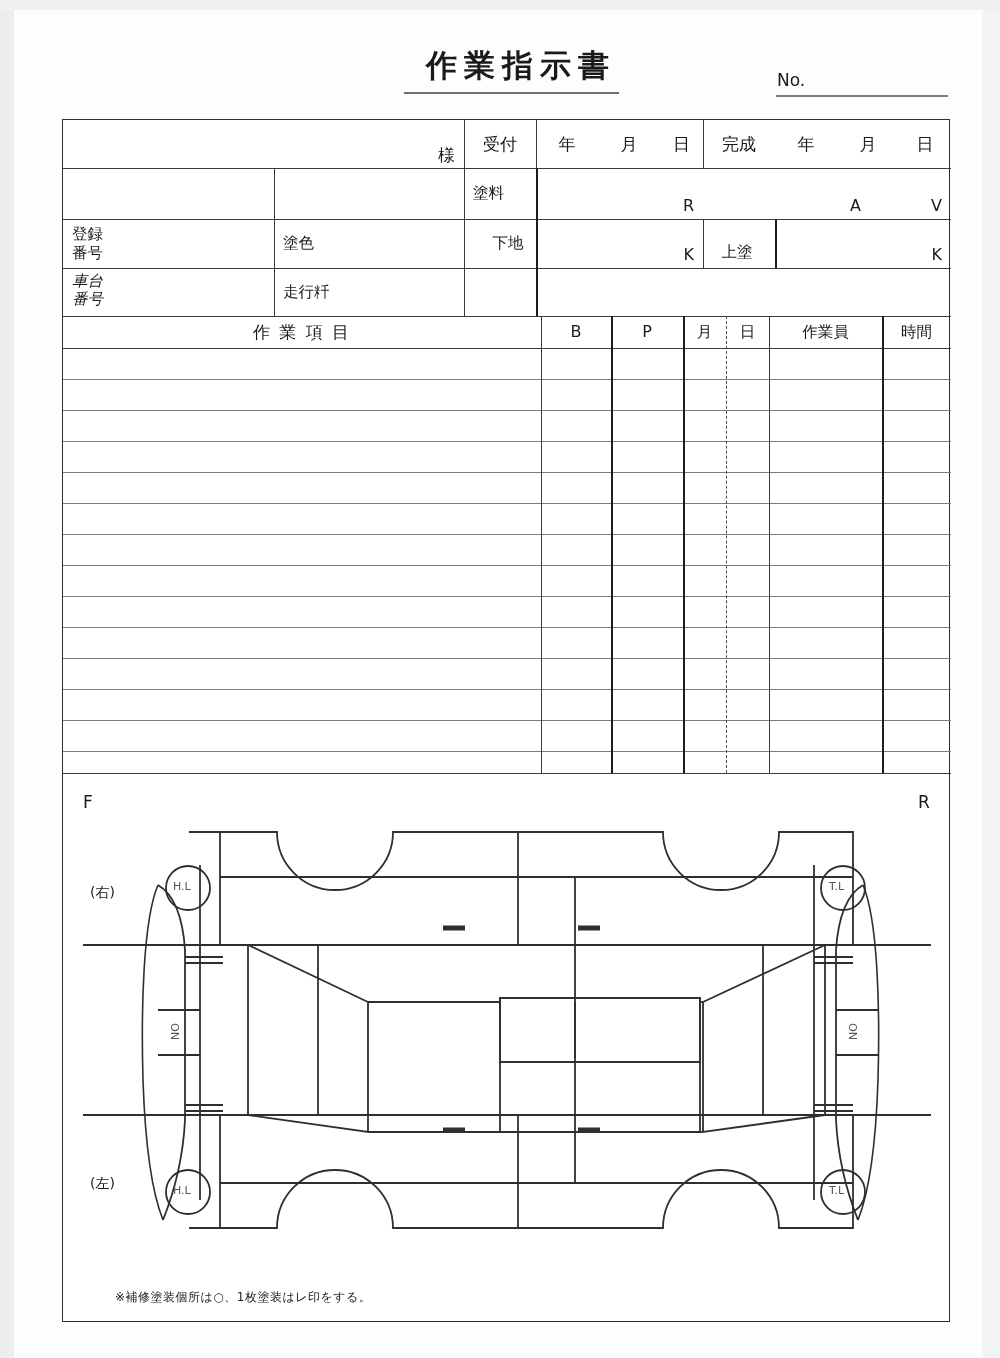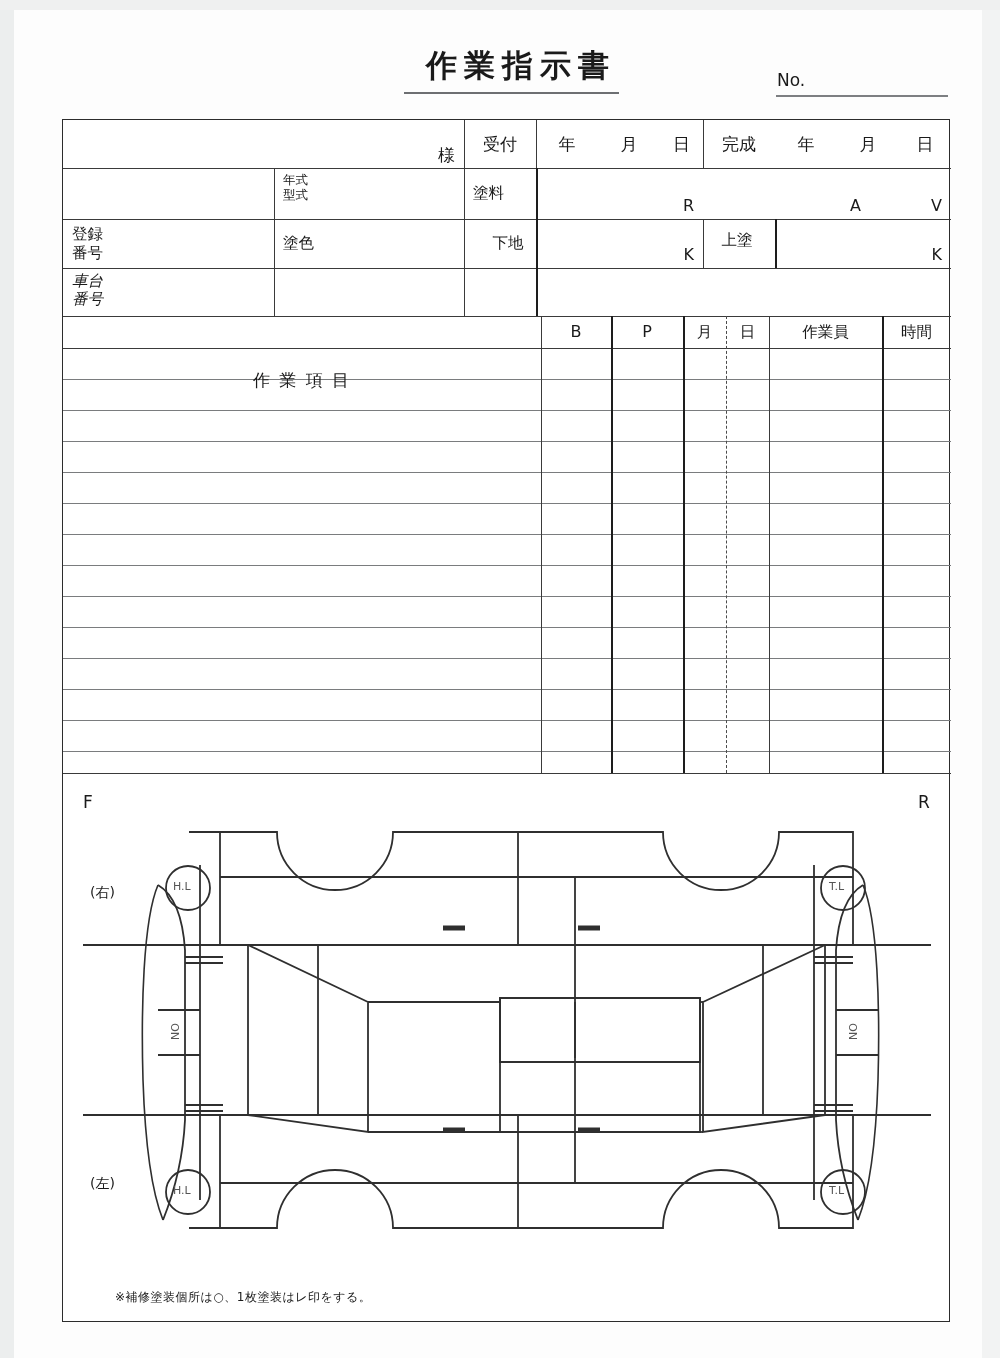--- a/index.html
+++ b/index.html
@@ -112,37 +112,36 @@
   </div>
   <div class="cell c-center big" style="left:401px;top:0;width:72px;height:48px;">受付</div>
   <div class="cell c-center big" style="left:473px;top:0;width:62px;height:48px;">年</div>
   <div class="cell c-center big" style="left:535px;top:0;width:62px;height:48px;">月</div>
   <div class="cell c-center big" style="left:597px;top:0;width:43px;height:48px;">日</div>
   <div class="cell c-center big" style="left:640px;top:0;width:72px;height:48px;">完成</div>
   <div class="cell c-center big" style="left:712px;top:0;width:62px;height:48px;">年</div>
   <div class="cell c-center big" style="left:774px;top:0;width:62px;height:48px;">月</div>
   <div class="cell c-center big" style="left:836px;top:0;width:52px;height:48px;">日</div>
 
-  <div class="cell c-tl small" style="left:211px;top:48px;width:190px;height:51px;">年式
-型式</div>
   <div class="cell c-center" style="left:401px;top:48px;width:49px;height:51px;">塗料</div>
   <div class="cell c-right lat" style="left:473px;top:48px;width:167px;height:51px;">R</div>
   <div class="cell c-right lat" style="left:640px;top:48px;width:167px;height:51px;">A</div>
   <div class="cell c-right lat" style="left:807px;top:48px;width:81px;height:51px;">V</div>
 
   <div class="cell c-left" style="left:0;top:99px;width:211px;height:49px;">登録
 番号</div>
   <div class="cell c-left" style="left:211px;top:99px;width:190px;height:49px;">塗色</div>
   <div class="cell c-center" style="left:401px;top:99px;width:88px;height:49px;">下地</div>
   <div class="cell c-right lat" style="left:473px;top:99px;width:167px;height:49px;">K</div>
-  <div class="cell c-center" style="left:640px;top:96px;width:68px;height:49px;">上塗</div>
+  <div class="cell c-center" style="left:640px;top:108px;width:68px;height:49px;">上塗</div>
   <div class="cell c-right lat" style="left:712px;top:99px;width:176px;height:49px;">K</div>
 
   <div class="cell c-left" style="left:0;top:146px;width:211px;height:48px;font-style:italic;">車台
 番号</div>
+  <div class="cell c-left" style="left:211px;top:148px;width:190px;height:48px;">走行粁</div>
   <div class="cell c-left" style="left:473px;top:148px;width:415px;height:48px;"></div>
 
   <div class="ln hline" style="left:0;top:228px;width:888px;"></div>
 
   <div class="ln hline-thin" style="left:0;top:259px;width:888px;"></div>
   <div class="ln hline-thin" style="left:0;top:290px;width:888px;"></div>
   <div class="ln hline-thin" style="left:0;top:321px;width:888px;"></div>
   <div class="ln hline-thin" style="left:0;top:352px;width:888px;"></div>
   <div class="ln hline-thin" style="left:0;top:383px;width:888px;"></div>
   <div class="ln hline-thin" style="left:0;top:414px;width:888px;"></div>
@@ -155,21 +154,21 @@
   <div class="ln hline-thin" style="left:0;top:631px;width:888px;"></div>
   <div class="ln hline" style="left:0;top:653px;width:888px;"></div>
 
   <div class="ln vline" style="left:478px;top:196px;height:457px;"></div>
   <div class="ln vline-thick" style="left:548px;top:196px;height:457px;"></div>
   <div class="ln vline-thick" style="left:620px;top:196px;height:457px;"></div>
   <div class="ln vline-dash" style="left:663px;top:196px;height:457px;"></div>
   <div class="ln vline" style="left:706px;top:196px;height:457px;"></div>
   <div class="ln vline-thick" style="left:819px;top:196px;height:457px;"></div>
 
-  <div class="cell c-center big" style="left:0;top:196px;width:478px;height:32px;letter-spacing:2px;margin-top:48px;">作 業 項 目</div>
+  <div class="cell c-center big" style="left:0;top:196px;width:478px;height:32px;letter-spacing:2px;">作 業 項 目</div>
   <div class="cell c-center lat" style="left:478px;top:196px;width:70px;height:32px;">B</div>
   <div class="cell c-center lat" style="left:548px;top:196px;width:72px;height:32px;">P</div>
   <div class="cell c-center" style="left:620px;top:196px;width:43px;height:32px;">月</div>
   <div class="cell c-center" style="left:663px;top:196px;width:43px;height:32px;">日</div>
   <div class="cell c-center" style="left:706px;top:196px;width:113px;height:32px;">作業員</div>
   <div class="cell c-center" style="left:819px;top:196px;width:69px;height:32px;">時間</div>
 
   <div id="work-rows">
       <div class="cell c-left" style="left: 0px; top: 228px; width: 478px; height: 31px;"></div>
       <div class="cell c-left" style="left: 478px; top: 228px; width: 70px; height: 31px;"></div>

